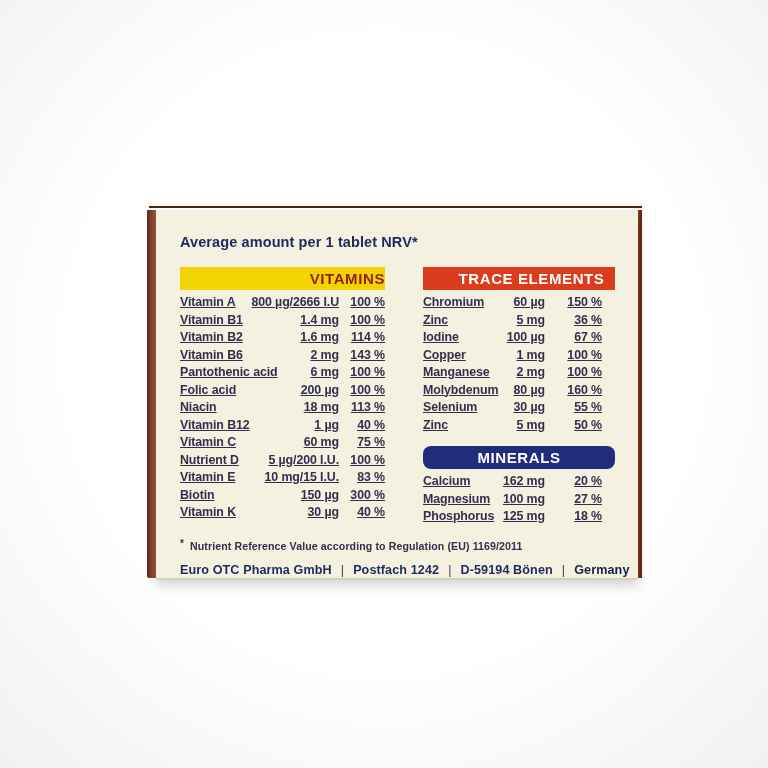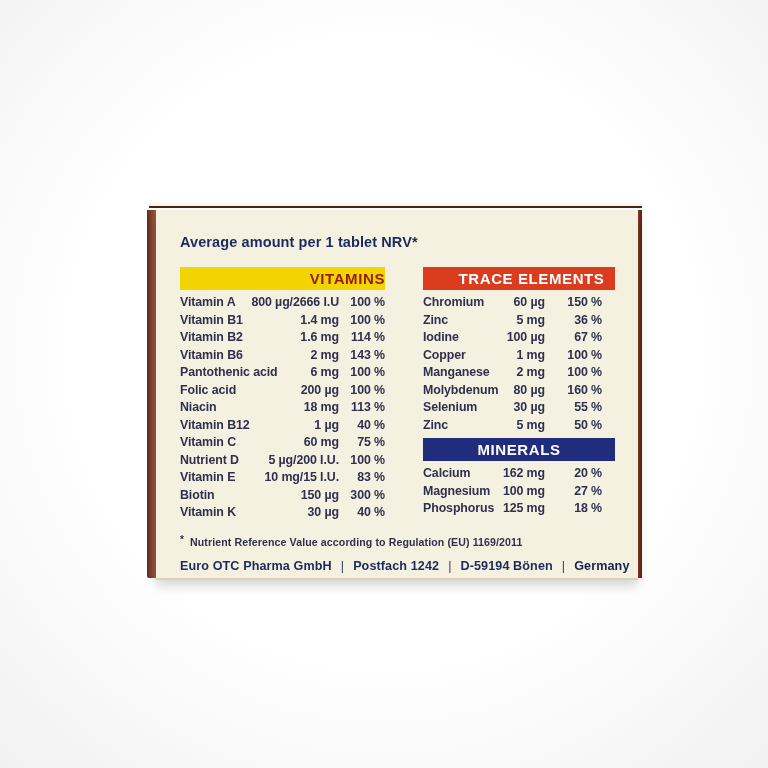--- a/index.html
+++ b/index.html
@@ -56,23 +56,23 @@
   .cols{ display:flex; }
   .col-left{ width:205px; flex:none; }
   .col-right{ width:192px; flex:none; margin-left:38px; }
   .bar{
     height:23px; line-height:23px;
     text-align:center; font-size:15px; font-weight:bold;
     letter-spacing:0.6px; margin-bottom:4px;
   }
   .bar-vitamins{ background:var(--vitamins-bg); color:var(--vitamins-text);text-align:right; }
   .bar-trace{ background:var(--trace-bg); color:var(--trace-text);padding-left:25px; }
-  .bar-minerals{ background:var(--minerals-bg); color:var(--minerals-text); margin-top:4px; }
+  .bar-minerals{ background:var(--minerals-bg); color:var(--minerals-text); margin-top:12px;border-radius:8px; }
   .rows{ font-size:12.4px; font-weight:bold; letter-spacing:-0.1px; }
-  .row{ display:flex; align-items:center; height:17.5px; line-height:17.5px; white-space:nowrap; }
+  .row{ display:flex; align-items:center; height:17.5px; line-height:17.5px; white-space:nowrap;text-decoration:underline; }
   .row .nm{ flex:1 1 auto; min-width:0; text-align:left; }
   .row .amt{ flex:0 0 auto; text-align:right; }
   .row .pct{ flex:0 0 auto; text-align:right; }
   .col-left .amt{ width:100px; }
   .col-left .pct{ width:46px; }
   .col-right .rows{ padding-right:13px; }
   .col-right .amt{ width:52px; }
   .col-right .pct{ width:57px; }
   .footnote{
     margin-top:12px;

